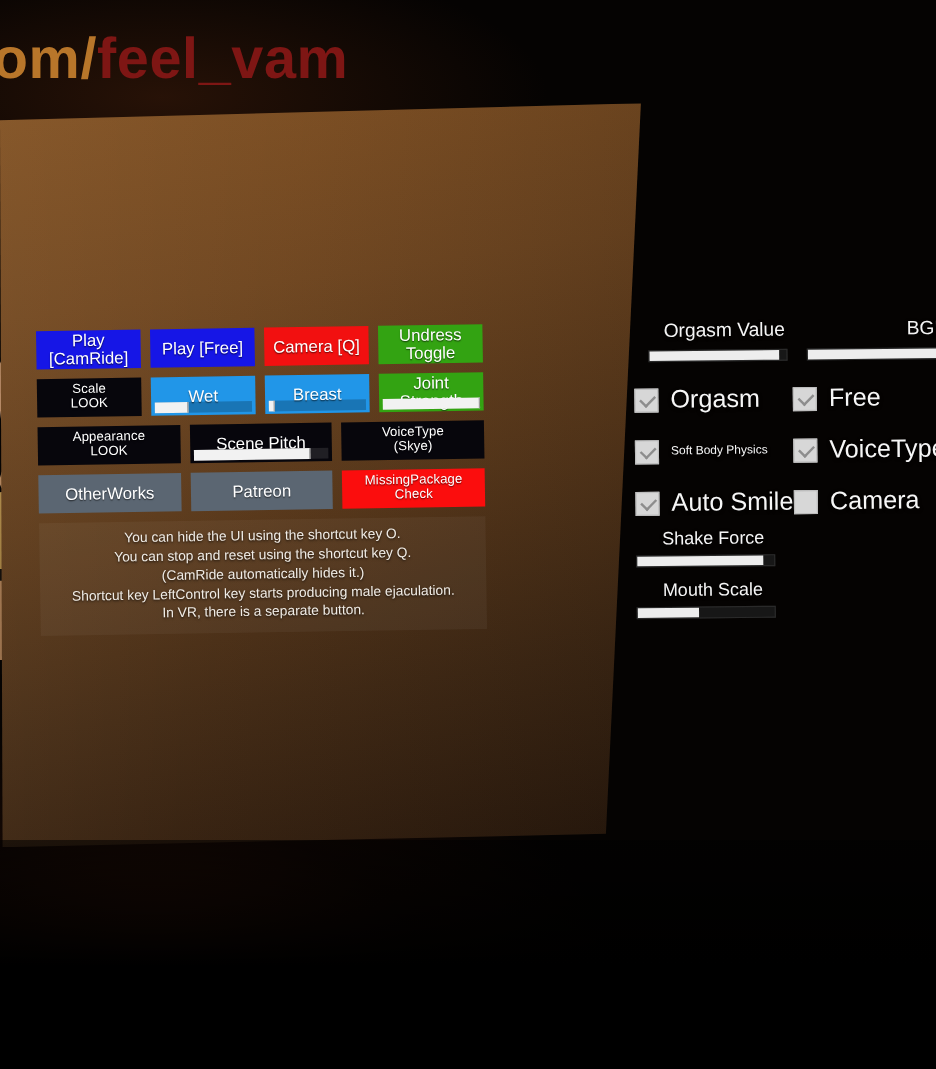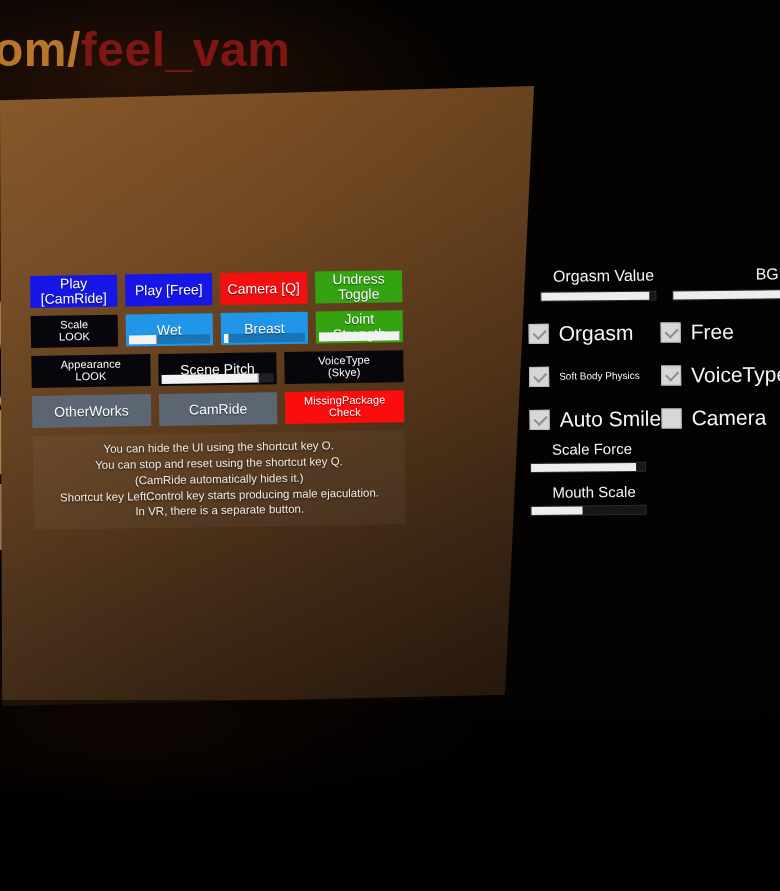--- a/index.html
+++ b/index.html
@@ -315,21 +315,21 @@
           <div class="btn b-dark two-line">
             <span class="lbl">VoiceType
 (Skye)</span>
           </div>
         </div>
         <div class="btn-row">
           <div class="btn b-gray">
             <span class="lbl">OtherWorks</span>
           </div>
           <div class="btn b-gray">
-            <span class="lbl">CamRide</span>
+            <span class="lbl">Patreon</span>
           </div>
           <div class="btn b-red2 two-line">
             <span class="lbl">MissingPackage
 Check</span>
           </div>
         </div>
       </div>
     <div class="help" id="help-block">
         <div>You can hide the UI using the shortcut key O.</div>
         <div>You can stop and reset using the shortcut key Q.</div>
@@ -377,21 +377,21 @@
         <span class="cbox on"></span>
         <span class="clbl">Auto Smile</span>
       </div>
       <div class="r-check-cell">
         <span class="cbox"></span>
         <span class="clbl">Camera</span>
       </div>
 
       <div class="r-wide">
         <div class="r-left-slider">
-          <div class="cap">Scale Force</div>
+          <div class="cap">Shake Force</div>
           <div class="r-bar">
               <i id="rb0" style="width: 92%;"></i>
             </div>
         </div>
       </div>
       <div class="r-wide">
         <div class="r-left-slider">
           <div class="cap">Mouth Scale</div>
           <div class="r-bar">
               <i id="rb1" style="width: 45%;"></i>

